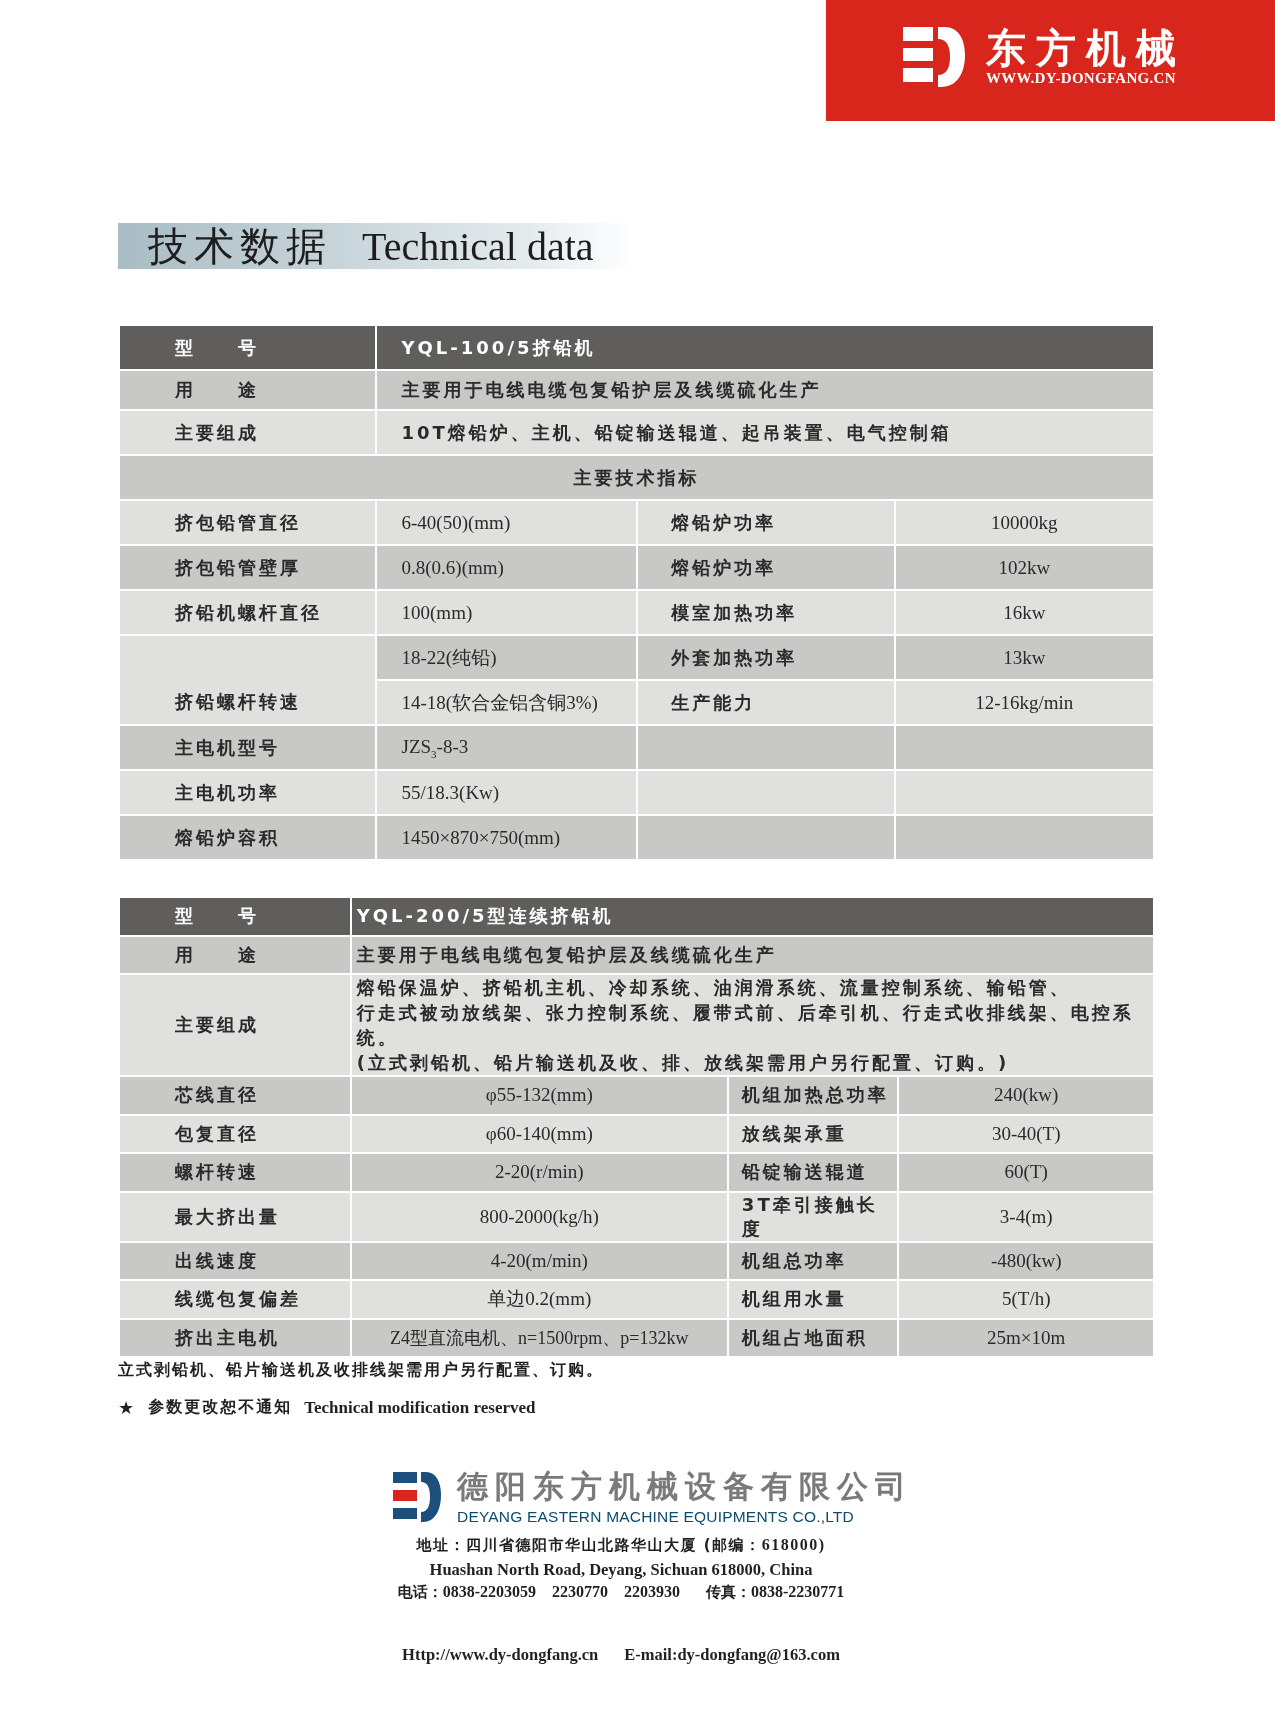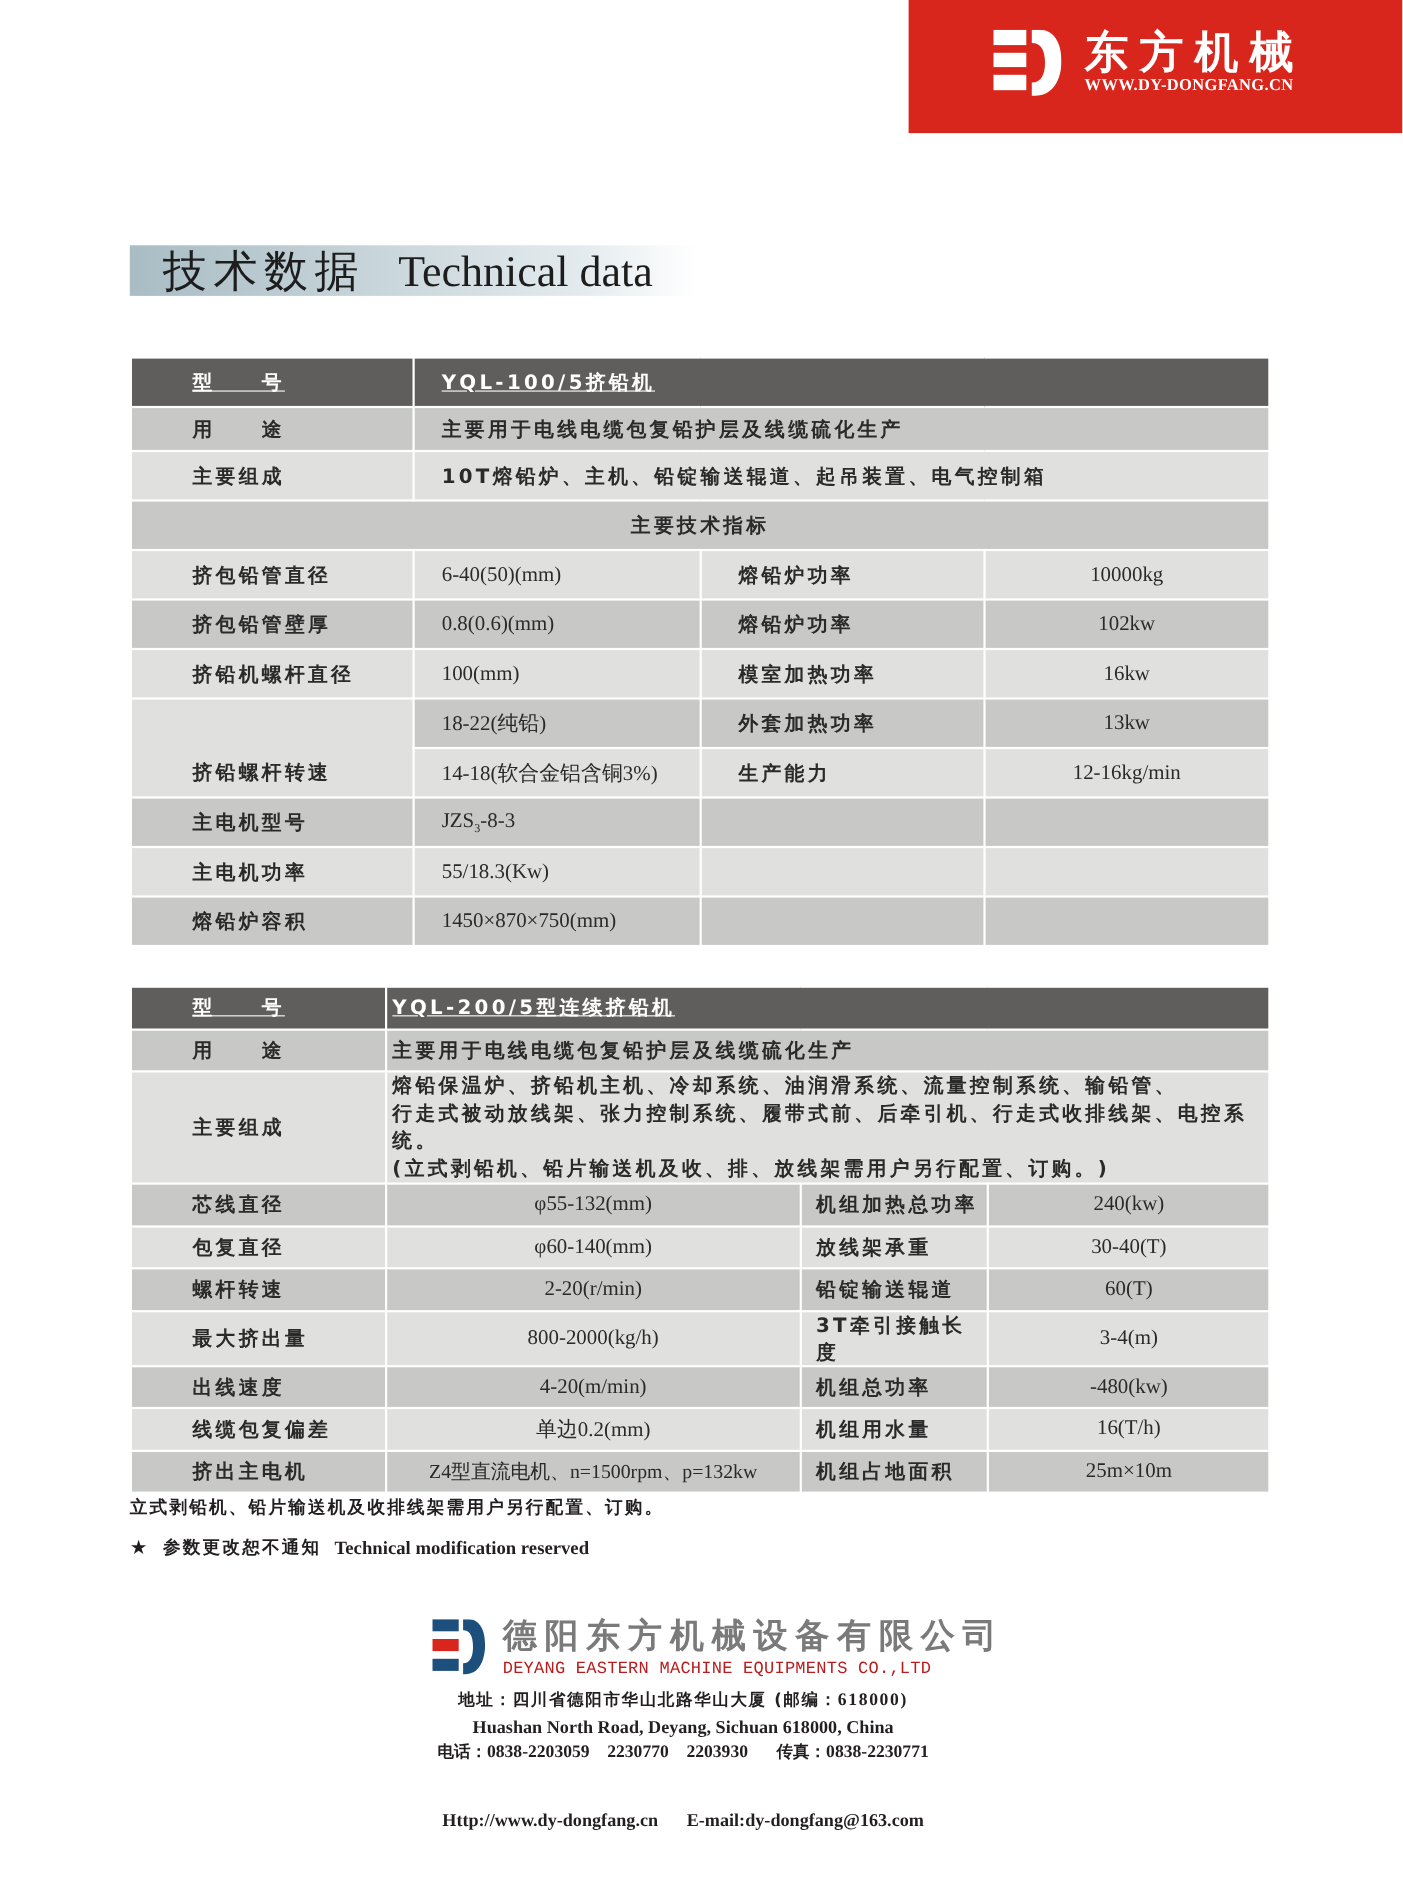--- a/index.html
+++ b/index.html
@@ -24,21 +24,21 @@
   .title-en { font-family: "Liberation Serif", serif; font-size: 40px; margin-left: 30px; color: #1d1d1d; }
 
   table.spec {
     position: absolute; left: 118px; width: 1037px; border-collapse: collapse;
     font-size: 18px;
   }
   table.spec td { border: 2px solid #ffffff; padding: 0 0 0 0; vertical-align: middle; }
   .cn { font-family: "DejaVu Sans", sans-serif; font-weight: bold; letter-spacing: 3px; color: #2a2a2a; }
   .en { font-family: "Liberation Serif", serif; font-size: 19px; color: #2a2a2a; }
   tr.head td { background: #5f5e5c; color: #ffffff; }
-  tr.head td .cn, tr.head td .en { color: #ffffff; text-decoration: underline; }
+  tr.head td .cn, tr.head td .en { color: #ffffff; }
   tr.light td { background: #e0e0df; }
   tr.dark td { background: #c8c8c7; }
   td.lbl { padding-left: 55px !important; }
   td.val { padding-left: 25px !important; }
   td.center { text-align: center; }
   td.p2 { padding-left: 33px !important; }
 
   #t1 { top: 324px; }
   #t1 col.c1 { width: 257px; } #t1 col.c2 { width: 262px; } #t1 col.c3 { width: 258px; } #t1 col.c4 { width: 260px; }
   #t1 tr { height: 45px; }
@@ -55,21 +55,21 @@
 
   .note { position: absolute; left: 118px; font-size: 16px; font-weight: bold; letter-spacing: 2px; font-family: "DejaVu Sans", sans-serif; color: #231f20; }
   .note-1 { top: 1360px; }
   .note-2 { top: 1397px; display: flex; align-items: center; }
   .star { font-size: 18px; margin-right: 14px; letter-spacing: 0; }
   .note-en { font-family: "Liberation Serif", serif; font-size: 17px; font-weight: bold; letter-spacing: 0; margin-left: 12px; }
 
   .footer { position: absolute; left: 393px; top: 1470px; width: 520px; }
   .footer-logo { position: absolute; left: 0; top: 2px; width: 48px; height: 52px; }
   .company-cn { position: absolute; left: 64px; top: -4px; font-size: 31px; font-weight: bold; color: #7a7a7a; letter-spacing: 7px; font-family: "DejaVu Sans", sans-serif; white-space: nowrap; }
-  .company-en { position: absolute; left: 64px; top: 38px; font-family: Liberation Mono, monospace; font-size: 15.5px; color: #b91c1c; white-space: nowrap; letter-spacing: 0.2px; }
+  .company-en { position: absolute; left: 64px; top: 38px; font-family: Liberation Sans, sans-serif; font-size: 15.5px; color: #0c4a6e; white-space: nowrap; letter-spacing: 0.2px; }
   .contact { position: absolute; left: -22px; width: 500px; text-align: center; font-size: 15px; font-weight: bold; white-space: nowrap; color: #231f20; }
   .contact .serif { font-family: "Liberation Serif", serif; font-size: 16px; }
   .addr-cn { top: 66px; font-family: "DejaVu Sans", sans-serif; letter-spacing: 1.5px; }
   .addr-en { top: 90px; font-family: "Liberation Serif", serif; font-size: 16.5px; }
   .phone { top: 113px; font-family: "DejaVu Sans", sans-serif; }
   .web { top: 136px; font-family: "Liberation Serif", serif; font-size: 16.5px; margin-top: 39px; }
   .gap { display: inline-block; width: 16px; }
   .gap-l { display: inline-block; width: 26px; }
 </style>
 </head>
@@ -219,21 +219,21 @@
   <tr class="dark">
     <td class="lbl"><span class="cn">出线速度</span></td>
     <td class="center"><span class="en">4-20(m/min)</span></td>
     <td class="lbl3"><span class="cn">机组总功率</span></td>
     <td class="center"><span class="en">-480(kw)</span></td>
   </tr>
   <tr class="light">
     <td class="lbl"><span class="cn">线缆包复偏差</span></td>
     <td class="center"><span class="en">单边0.2(mm)</span></td>
     <td class="lbl3"><span class="cn">机组用水量</span></td>
-    <td class="center"><span class="en">16(T/h)</span></td>
+    <td class="center"><span class="en">5(T/h)</span></td>
   </tr>
   <tr class="dark">
     <td class="lbl"><span class="cn">挤出主电机</span></td>
     <td class="center"><span class="en" style="font-size:18px">Z4型直流电机、n=1500rpm、p=132kw</span></td>
     <td class="lbl3"><span class="cn">机组占地面积</span></td>
     <td class="center"><span class="en">25m×10m</span></td>
   </tr>
 </tbody>
   </table>
 

